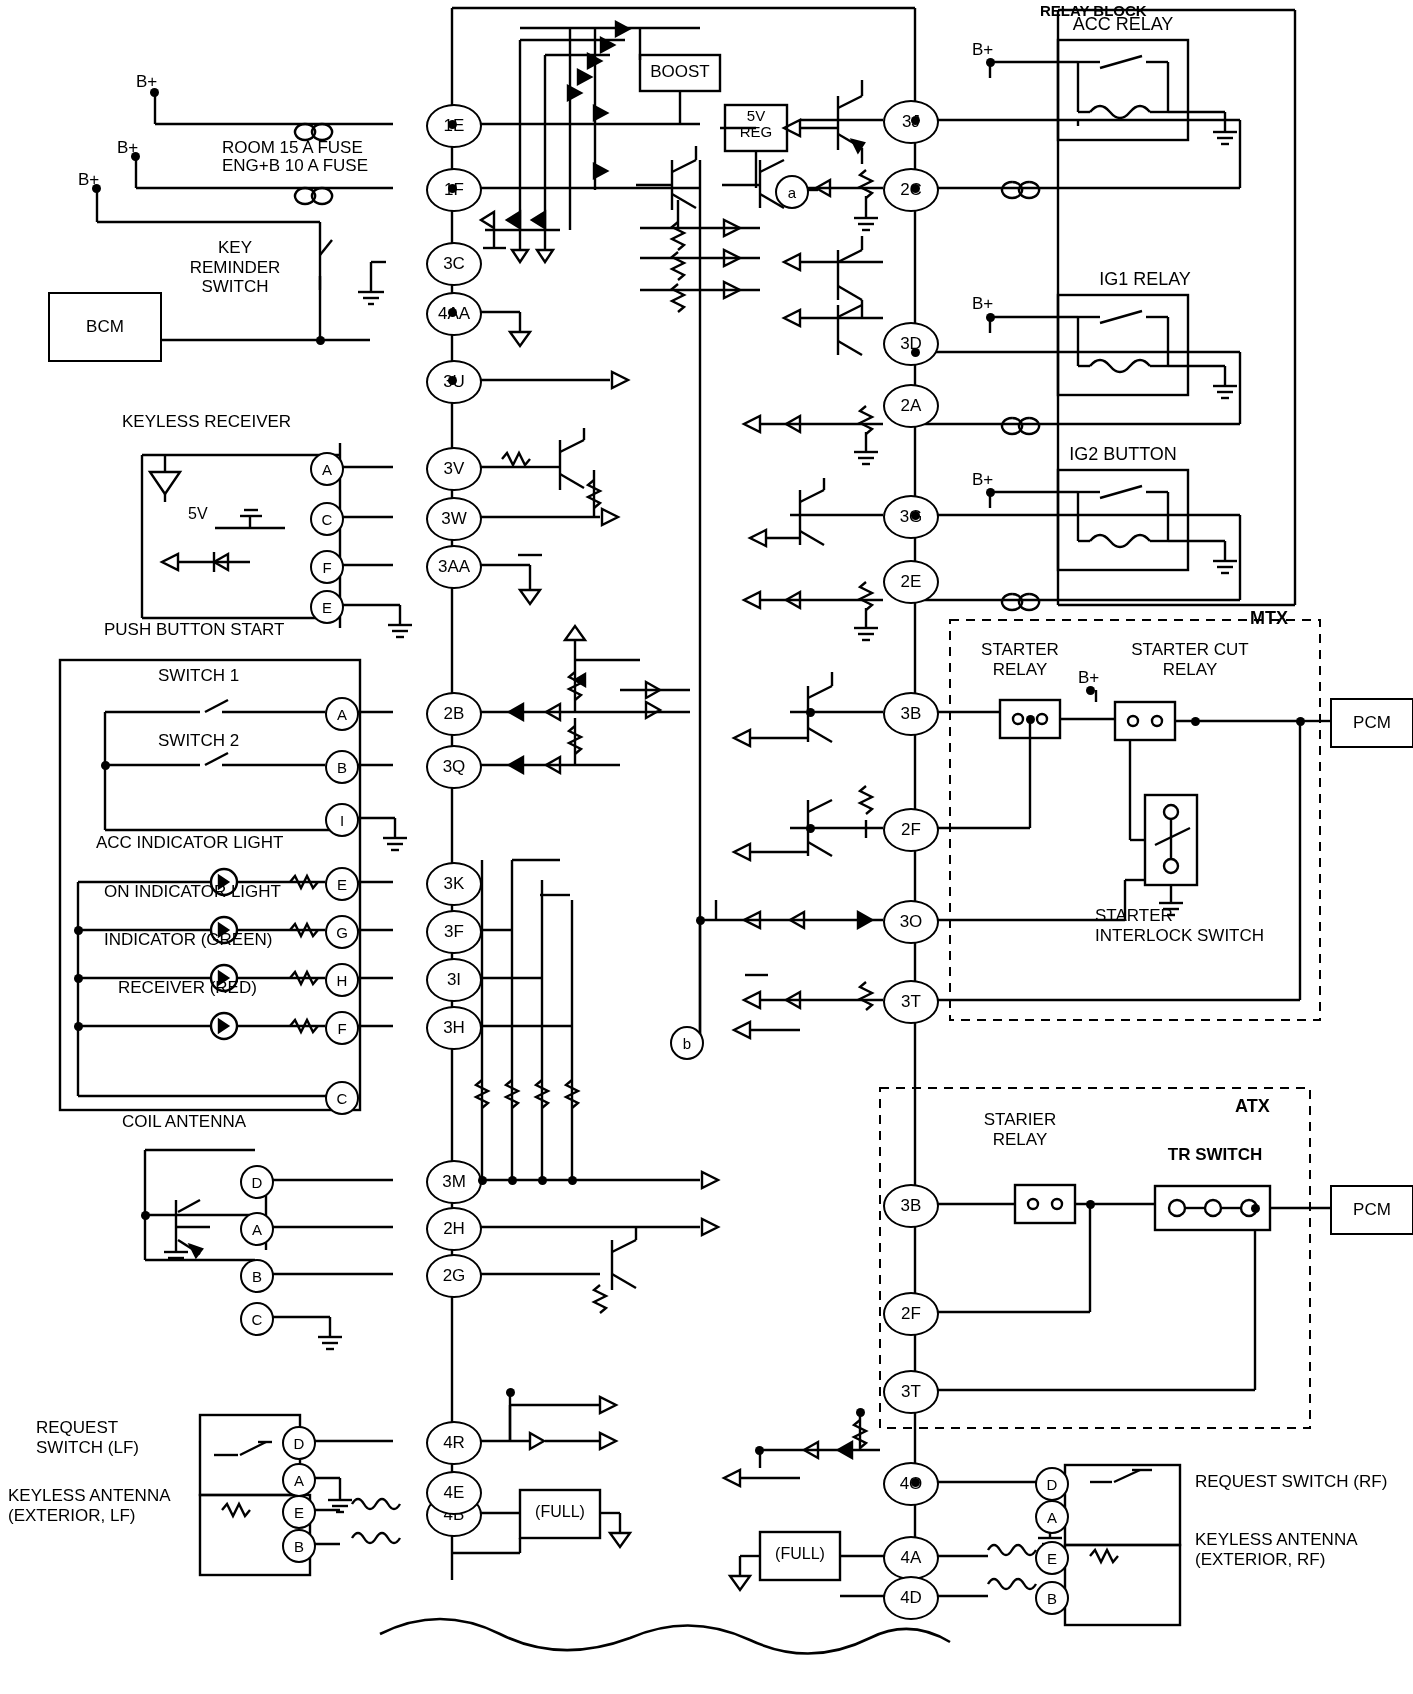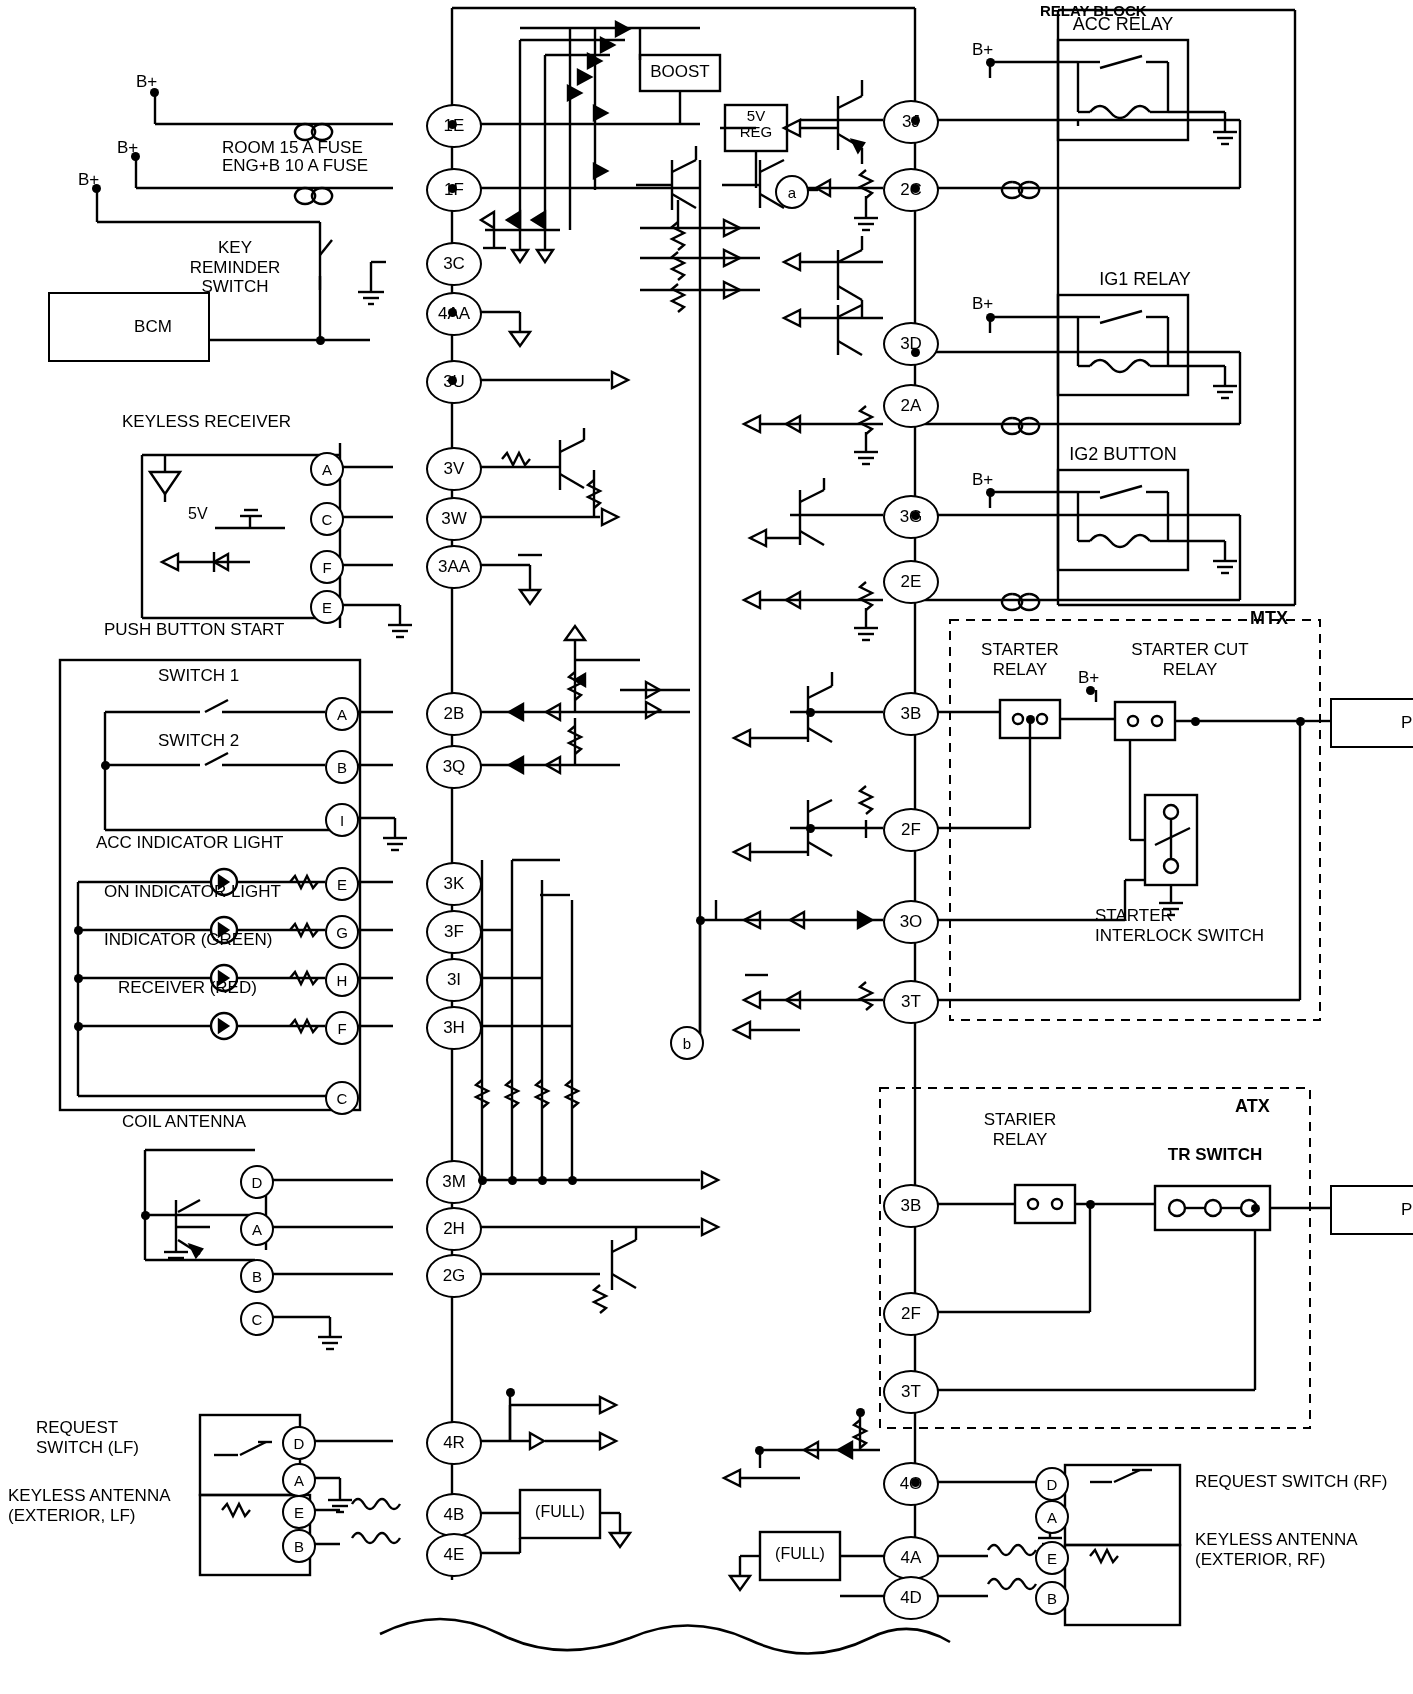--- a/index.html
+++ b/index.html
@@ -6,21 +6,21 @@
   body{font-family:"Liberation Sans", sans-serif;}
   #sheet{position:relative;width:1413px;height:1694px;background:#fff;overflow:hidden;}
   .lbl{position:absolute;font-size:17px;color:#000;white-space:nowrap;line-height:1.12;}
   .lbl.c{text-align:center;}
   .lbl.b{font-weight:bold;}
   .pin{position:absolute;border:2.5px solid #000;border-radius:50%;background:#fff;
        display:flex;align-items:center;justify-content:center;font-size:17px;}
   .pin.big{width:52px;height:40px;}
   .pin.cir{width:30px;height:30px;font-size:15px;}
   .box{position:absolute;border:2.5px solid #000;background:#fff;
-       display:flex;align-items:center;justify-content:center;font-size:17px;text-align:center;padding-left:48px;}
+       display:flex;align-items:center;justify-content:center;font-size:17px;text-align:center;}
   .dot{position:absolute;background:#000;border-radius:50%;width:9px;height:9px;}
   svg.ov{position:absolute;left:0;top:0;width:1413px;height:1694px;pointer-events:none;}
 </style>
 </head>
 <body>
 
 <div id="sheet">
 
   <svg class="ov" viewBox="0 0 1413 1694">
     <g stroke="#000" stroke-width="2.4" fill="none">
@@ -599,21 +599,21 @@
   <div class="pin big" style="left:426px;top:745px;">3Q</div>
   <div class="pin big" style="left:426px;top:862px;">3K</div>
   <div class="pin big" style="left:426px;top:910px;">3F</div>
   <div class="pin big" style="left:426px;top:958px;">3I</div>
   <div class="pin big" style="left:426px;top:1006px;">3H</div>
   <div class="pin big" style="left:426px;top:1160px;">3M</div>
   <div class="pin big" style="left:426px;top:1207px;">2H</div>
   <div class="pin big" style="left:426px;top:1254px;">2G</div>
   <div class="pin big" style="left:426px;top:1421px;">4R</div>
   <div class="pin big" style="left:426px;top:1493px;">4B</div>
-  <div class="pin big" style="left:426px;top:1533px;">4E</div>
+  <div class="pin big" style="left:426px;top:1471px;">4E</div>
 
   <div class="pin big" style="left:883px;top:100px;">3J</div>
   <div class="pin big" style="left:883px;top:168px;">2C</div>
   <div class="pin big" style="left:883px;top:322px;">3D</div>
   <div class="pin big" style="left:883px;top:384px;">2A</div>
   <div class="pin big" style="left:883px;top:495px;">3G</div>
   <div class="pin big" style="left:883px;top:560px;">2E</div>
   <div class="pin big" style="left:883px;top:692px;">3B</div>
   <div class="pin big" style="left:883px;top:808px;">2F</div>
   <div class="pin big" style="left:883px;top:900px;">3O</div>

